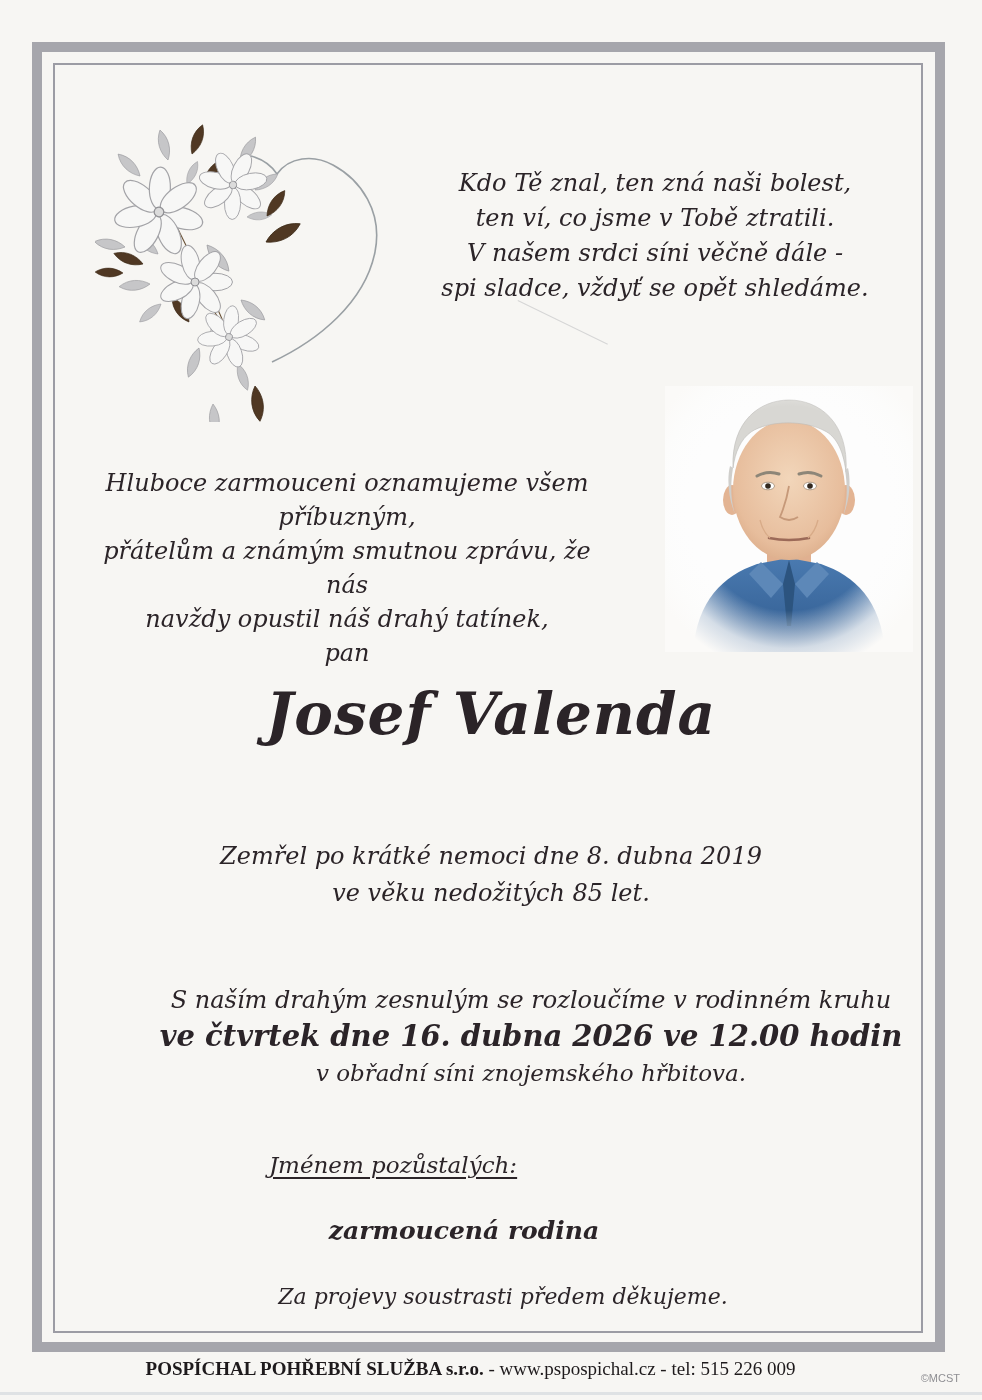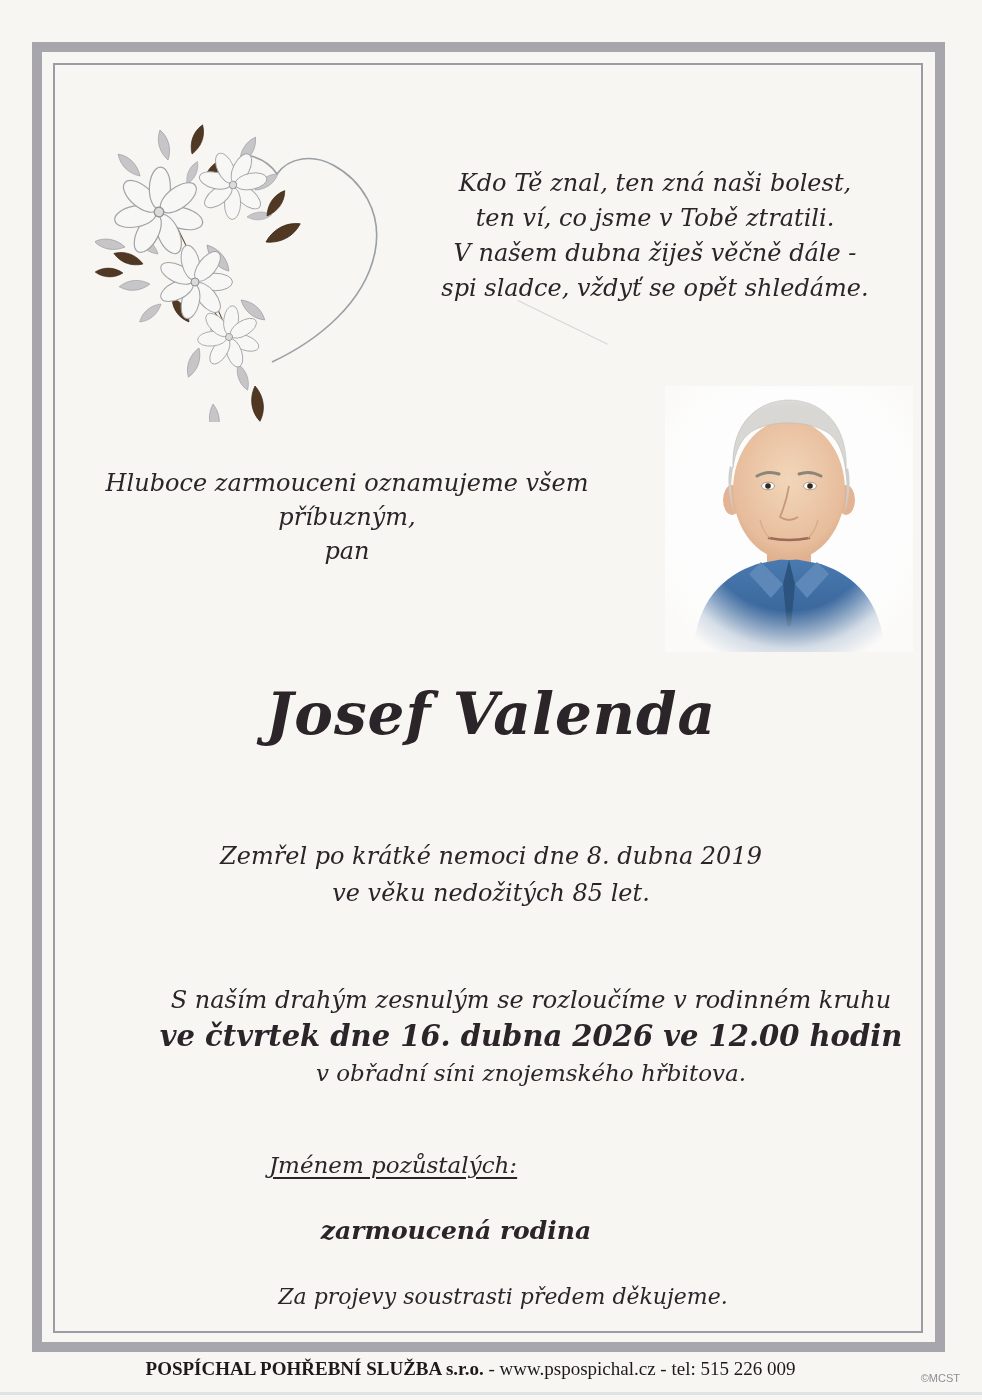--- a/index.html
+++ b/index.html
@@ -25,21 +25,21 @@
   .poem{left:440px;top:166px;width:430px;font-size:24px;line-height:35px;}
   .announce{left:97px;top:466px;width:500px;font-size:24px;line-height:34px;}
   .announce .line-pan{margin-top:0;}
   .name{left:0;top:680px;width:982px;font-size:58px;font-weight:bold;letter-spacing:1px;}
   .death{left:0;top:838px;width:982px;font-size:24px;line-height:37px;}
   .funeral{left:0;top:984px;width:982px;margin-left:40px;}
   .funeral-intro{font-size:24px;line-height:32px;}
   .funeral-datetime{font-size:29px;font-weight:bold;line-height:40px;}
   .funeral-place{font-size:23px;line-height:34px;}
   .onbehalf{left:0;top:1152px;width:786px;font-size:23px;text-decoration:underline;text-underline-offset:4px;}
-  .family{left:4px;top:1216px;width:904px;font-size:25px;font-weight:bold;}
+  .family{left:12px;top:1216px;width:904px;font-size:25px;font-weight:bold;}
   .thanks{left:0;top:1284px;width:982px;font-size:22px;padding-left:12px;}
   
   .footer{
     position:absolute;left:0;top:1358px;width:941px;text-align:center;
     font-family:Liberation Serif, serif;font-style:normal;font-size:19px;color:#1e1a1c;
   }
   .footer .company{font-weight:bold;}
   .copyright{
     position:absolute;right:22px;top:1372px;
     font-family:"Liberation Sans", sans-serif;font-size:11px;color:#8f8f93;font-style:normal;
@@ -122,21 +122,21 @@
     <use href="#flowerP" transform="translate(100,170) scale(1.25)"></use>
     <use href="#flowerP" transform="translate(134,225) rotate(20) scale(1.05)"></use>
   </svg>
 
   <div class="scan-line"></div>
   <div class="scan-edge"></div>
 
   <div class="txt poem">
     <div>Kdo Tě znal, ten zná naši bolest,</div>
     <div>ten ví, co jsme v Tobě ztratili.</div>
-    <div>V našem dubna žiješ věčně dále -</div>
+    <div>V našem srdci síni věčně dále -</div>
     <div>spi sladce, vždyť se opět shledáme.</div>
   </div>
 
   <svg class="portrait" viewBox="0 0 248 266" aria-hidden="true">
     <defs>
       <linearGradient id="shirtG" x1="0" y1="0" x2="0" y2="1">
         <stop offset="0" stop-color="#4a7ab0"></stop>
         <stop offset="1" stop-color="#2f5a8e"></stop>
       </linearGradient>
       <radialGradient id="skinG" cx="50%" cy="42%" r="65%">
@@ -171,20 +171,22 @@
     <circle cx="145" cy="100" r="2.8" fill="#33291f"></circle>
     <path d="M124,100 C122,112 118,124 115,131 Q124,137 133,131" stroke="#c69979" stroke-width="1.8" fill="none"></path>
     <path d="M104,152 Q124,156 144,152" stroke="#9c6a58" stroke-width="2.6" fill="none" stroke-linecap="round"></path>
     <path d="M95,134 Q98,146 105,152" stroke="#d8ab88" stroke-width="1.3" fill="none"></path>
     <path d="M153,134 Q150,146 143,152" stroke="#d8ab88" stroke-width="1.3" fill="none"></path>
     <rect width="248" height="266" fill="url(#vigG)"></rect>
   </svg>
 
   <div class="txt announce">
     <div>Hluboce zarmouceni oznamujeme všem příbuzným,</div>
+    <div>přátelům a známým smutnou zprávu, že nás</div>
+    <div>navždy opustil náš drahý tatínek,</div>
     <div class="line-pan">pan</div>
   </div>
 
   <div class="txt name">Josef Valenda</div>
 
   <div class="txt death">
     <div>Zemřel po krátké nemoci dne 8. dubna 2019</div>
     <div>ve věku nedožitých 85 let.</div>
   </div>
 

